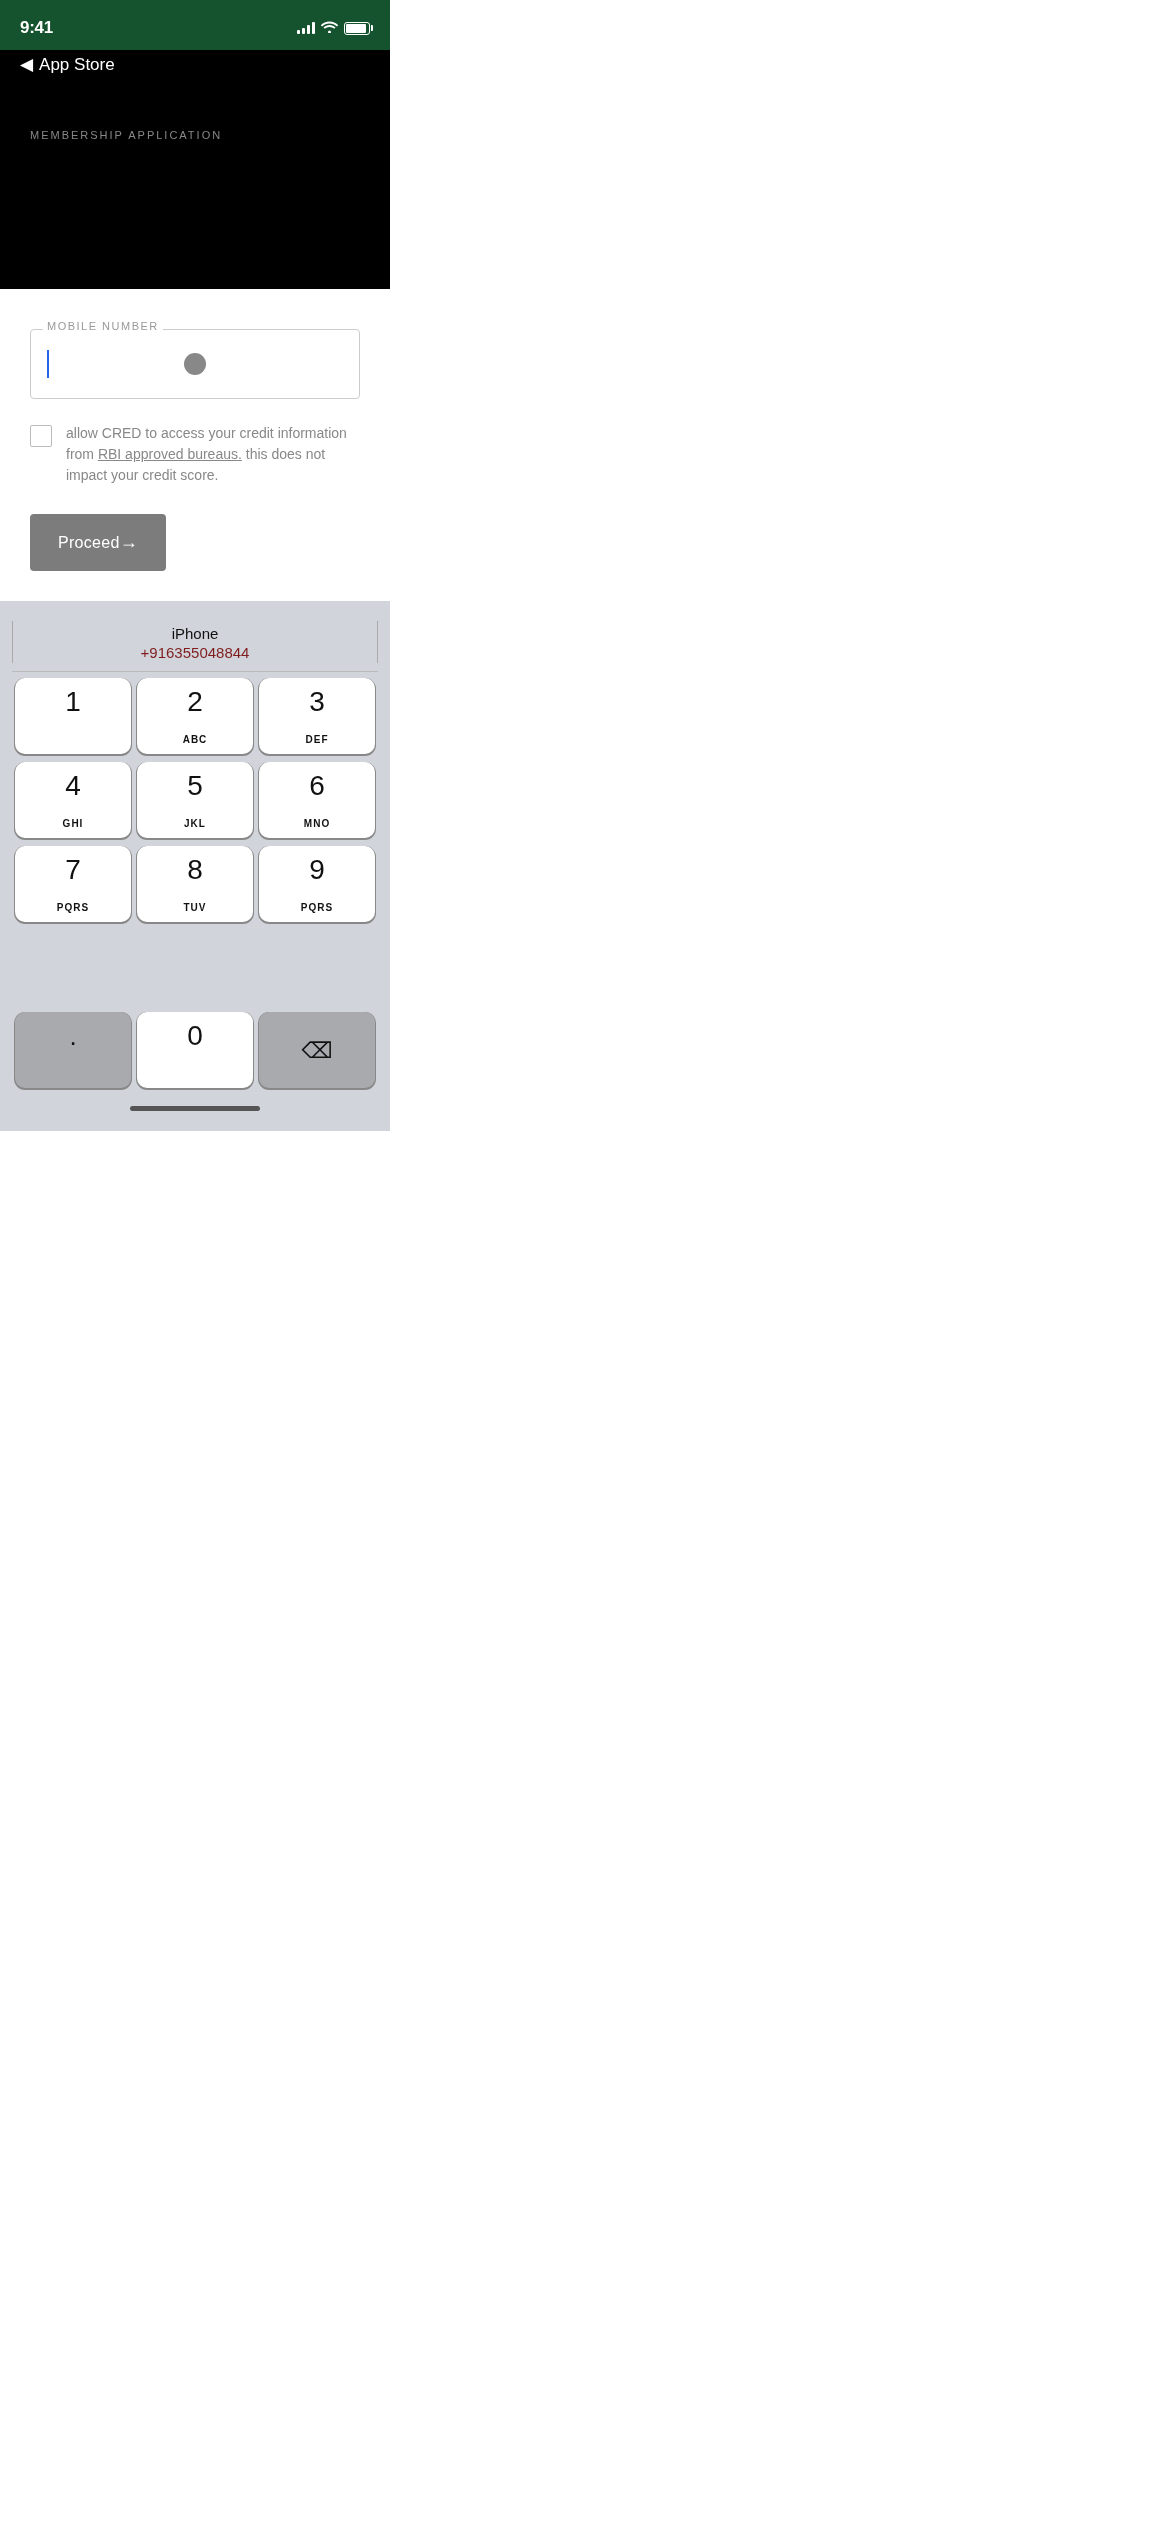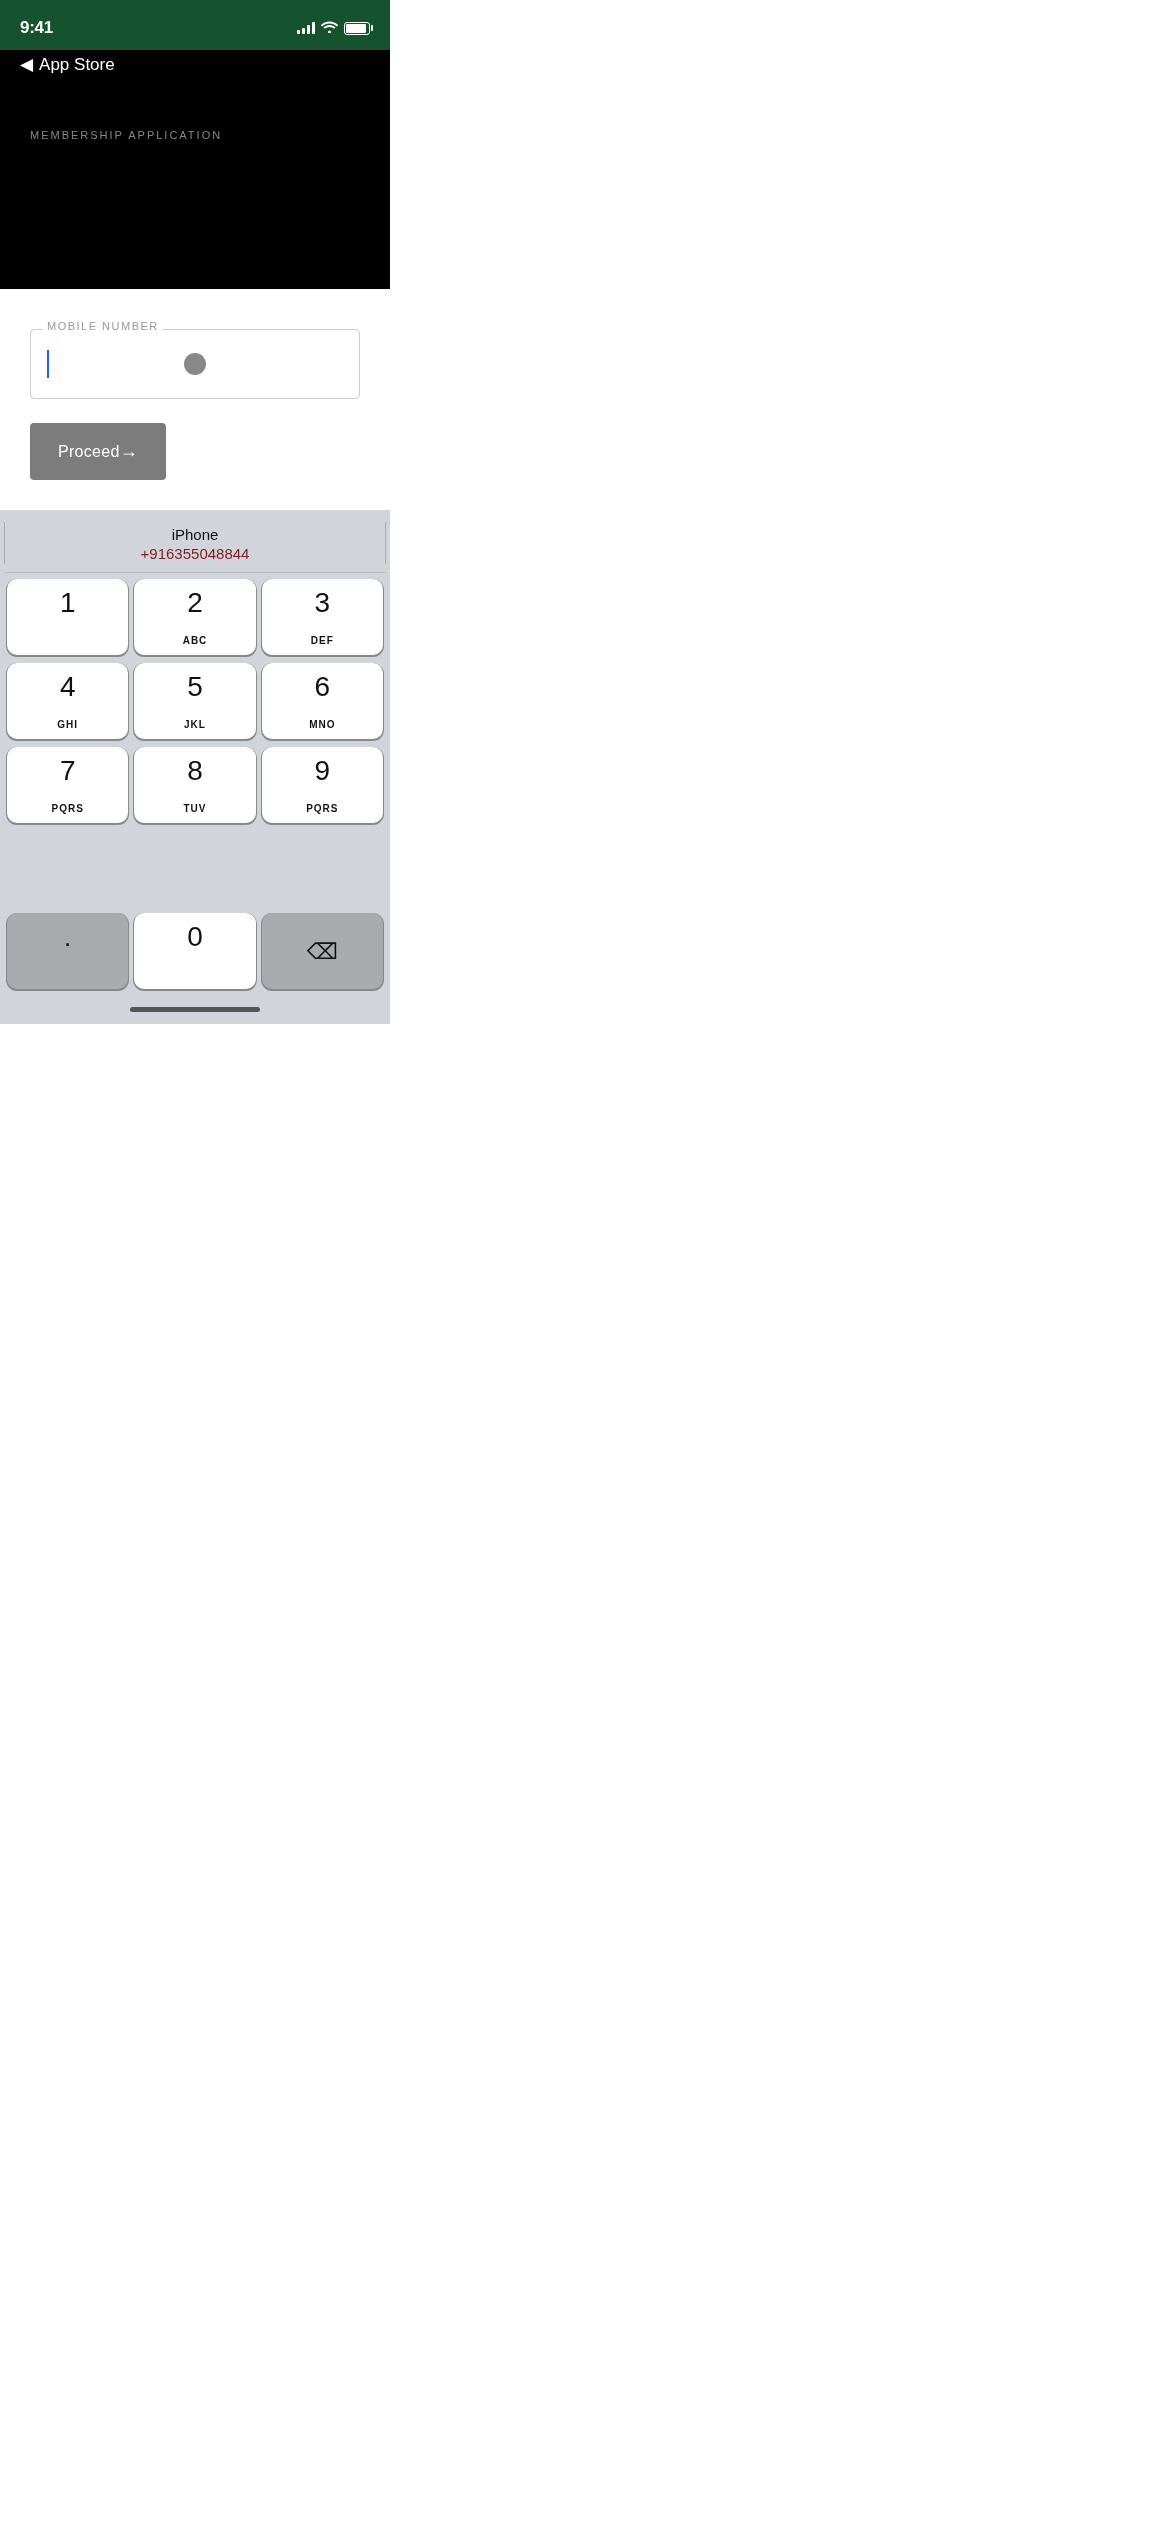--- a/index.html
+++ b/index.html
@@ -206,21 +206,21 @@
       cursor: pointer;
       letter-spacing: 0.3px;
     }
     .proceed-arrow {
       font-size: 18px;
     }
 
     
     .keyboard-area {
       background: #d1d5db;
-      padding: 4px;
+      padding: 12px;
     }
     .keyboard-suggestion-bar {
       background: #d1d5db;
       border-bottom: 1px solid #bbb;
       display: flex;
       align-items: center;
       justify-content: center;
       padding: 10px 0;
       position: relative;
     }
@@ -367,20 +367,26 @@
 <div class="content">
 
   <div class="input-container">
     <span class="input-label">MOBILE NUMBER</span>
     <div class="mobile-input-field">
       <span class="cursor-line"></span>
       <div class="keyboard-suggestion-dot"></div>
     </div>
   </div>
 
+  <div class="checkbox-row">
+    <div class="checkbox-box"></div>
+    <div class="checkbox-text">
+      <span>allow CRED to access your credit information from </span><span class="checkbox-link">RBI approved bureaus.</span><span> this does not impact your credit score.</span>
+    </div>
+  </div>
 
   <button class="proceed-button">
     <span>Proceed</span>
     <span class="proceed-arrow">→</span>
   </button>
 </div>
 
 <div class="keyboard-area">
 
   <div class="keyboard-suggestion-bar">

